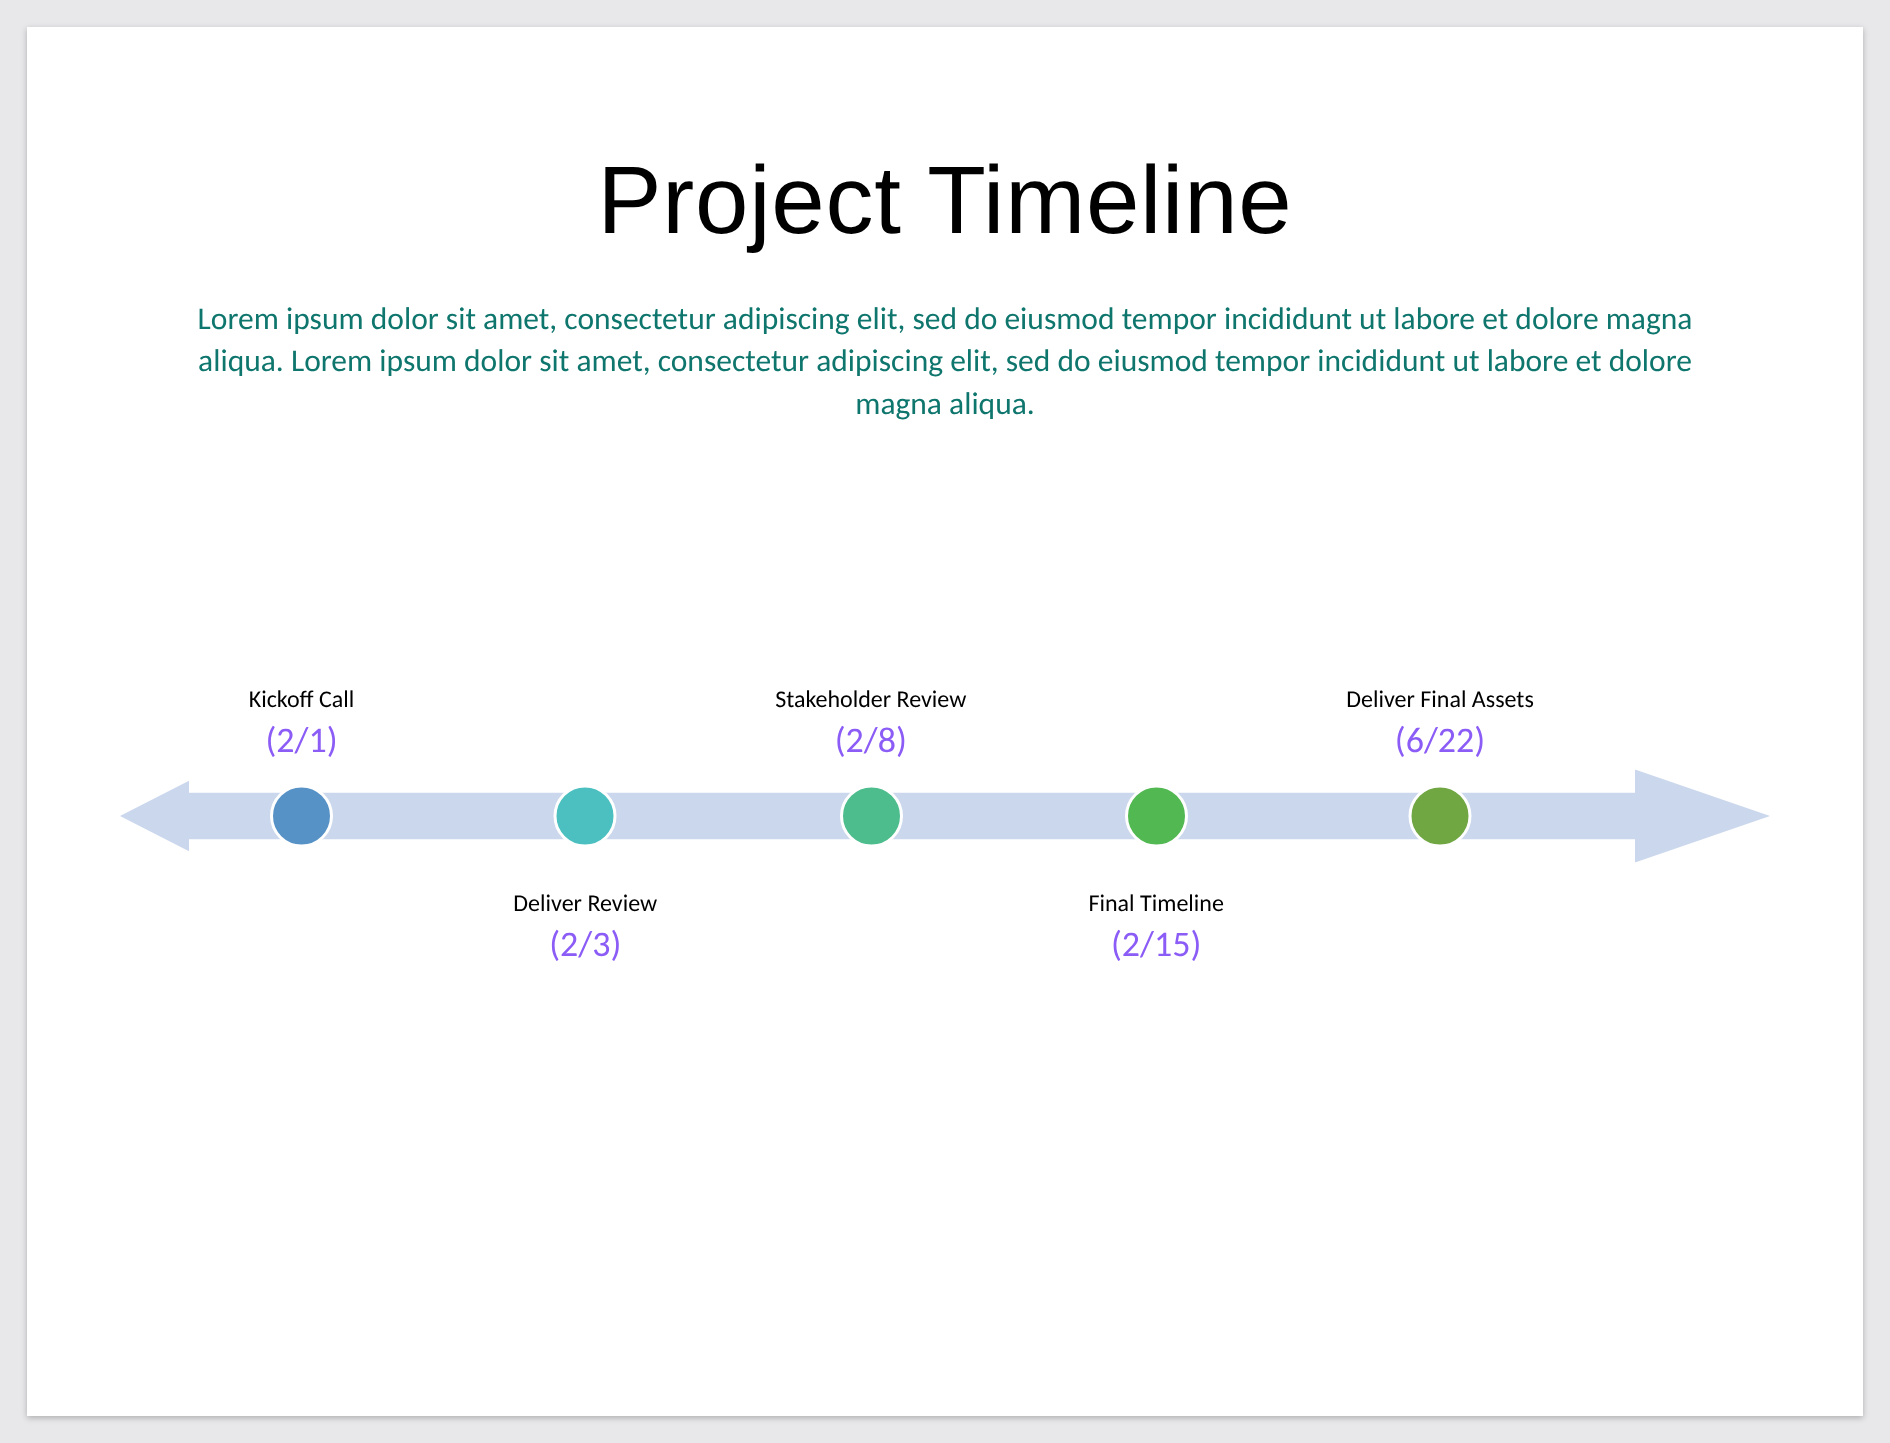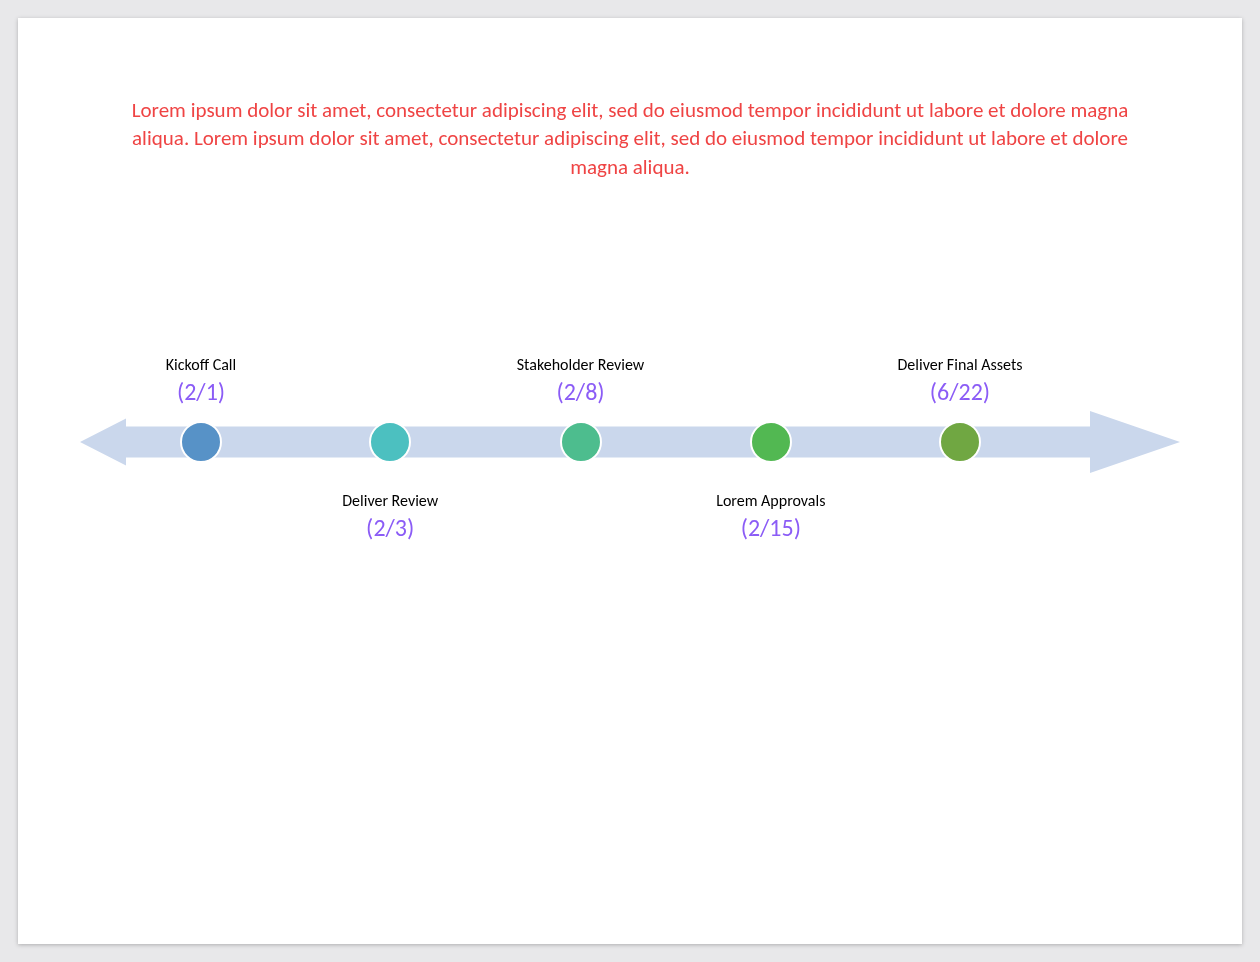--- a/index.html
+++ b/index.html
@@ -28,21 +28,21 @@
       font-weight: 400;
       color: #000;
       letter-spacing: 0.5px;
       margin-bottom: 28px;
       font-family: "Helvetica Neue", Arial, sans-serif;
     }
     .description {
       text-align: center;
       font-size: 21px;
       line-height: 1.35;
-      color: #ef4444;
+      color: #0f766e;
       max-width: 1020px;
       margin: 0 auto 110px auto;
     }
 
     .timeline-wrap {
       position: relative;
       width: 1100px;
       margin: 0 auto;
       height: 330px;
     }
@@ -82,20 +82,21 @@
       border: 2px solid #fff;
       transform: translate(-50%, -50%);
       top: 151px; 
     }
   </style>
 </head>
 <body>
 
 <div class="slide">
 
+  <h1 class="title">Project Timeline</h1>
 
   <p class="description">Lorem ipsum dolor sit amet, consectetur adipiscing elit, sed do eiusmod tempor incididunt ut labore et dolore magna aliqua. Lorem ipsum dolor sit amet, consectetur adipiscing elit, sed do eiusmod tempor incididunt ut labore et dolore magna aliqua.</p>
 
   <div class="timeline-wrap">
 
     <svg class="arrow" viewBox="0 0 1100 100" preserveAspectRatio="none">
       <polygon points="0,50 46,12 46,25 1010,25 1010,0 1100,50 1010,100 1010,75 46,75 46,88" fill="#cad7ec"></polygon>
     </svg>
 
   <div class="dot" style="left: 11%; background: rgb(87, 146, 199);"></div>
@@ -108,21 +109,21 @@
         <div class="ms-label">Deliver Review</div>
         <div class="ms-date spaced">(2/3)</div>
       </div>
       <div class="dot" style="left: 45.5%; background: rgb(77, 189, 142);"></div>
       <div class="milestone" style="left: 45.5%; bottom: 215px;">
         <div class="ms-label">Stakeholder Review</div>
         <div class="ms-date">(2/8)</div>
       </div>
       <div class="dot" style="left: 62.8%; background: rgb(82, 184, 82);"></div>
       <div class="milestone" style="left: 62.8%; top: 200px;">
-        <div class="ms-label">Lorem Approvals</div>
+        <div class="ms-label">Final Timeline</div>
         <div class="ms-date">(2/15)</div>
       </div>
       <div class="dot" style="left: 80%; background: rgb(112, 167, 66);"></div>
       <div class="milestone" style="left: 80%; bottom: 215px;">
         <div class="ms-label">Deliver Final Assets</div>
         <div class="ms-date">(6/22)</div>
       </div>
     </div>
 
 </div>

